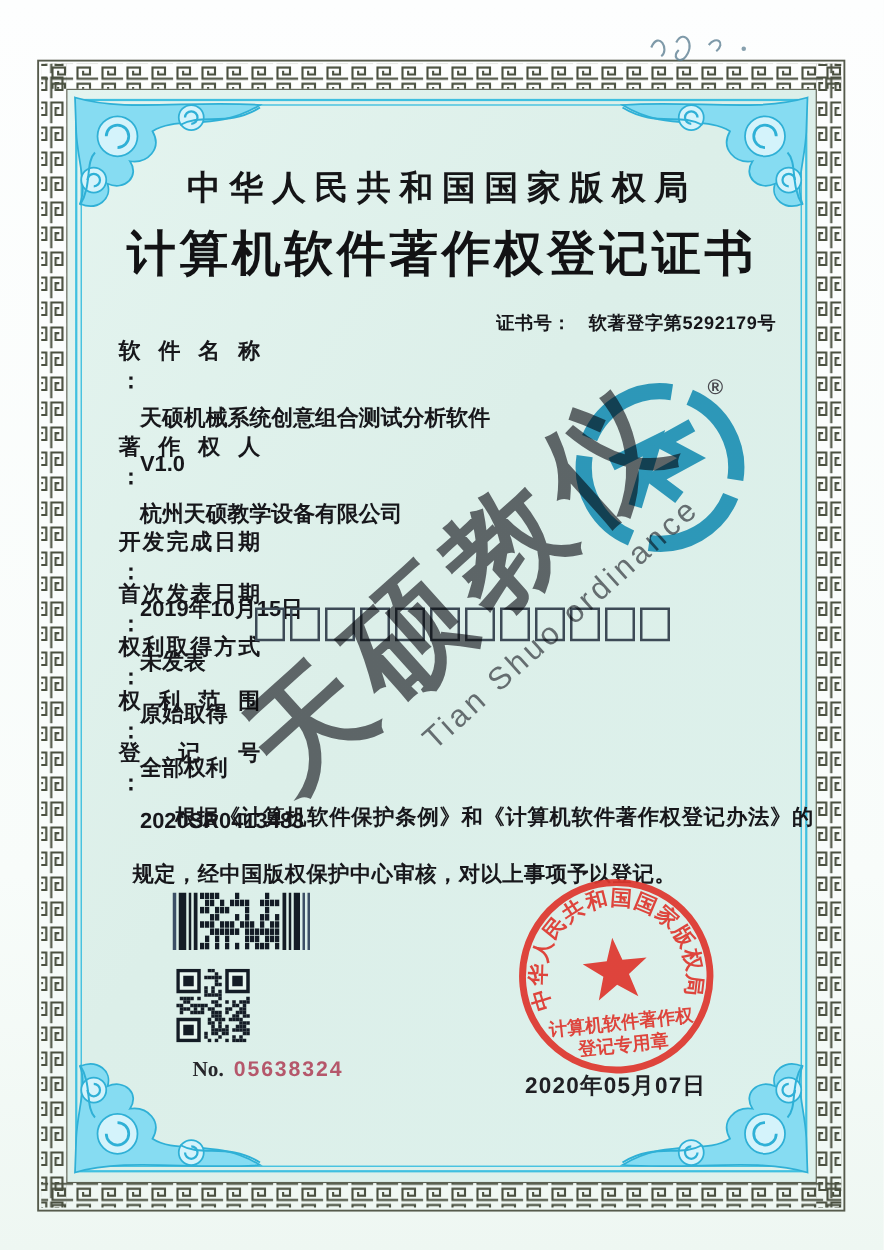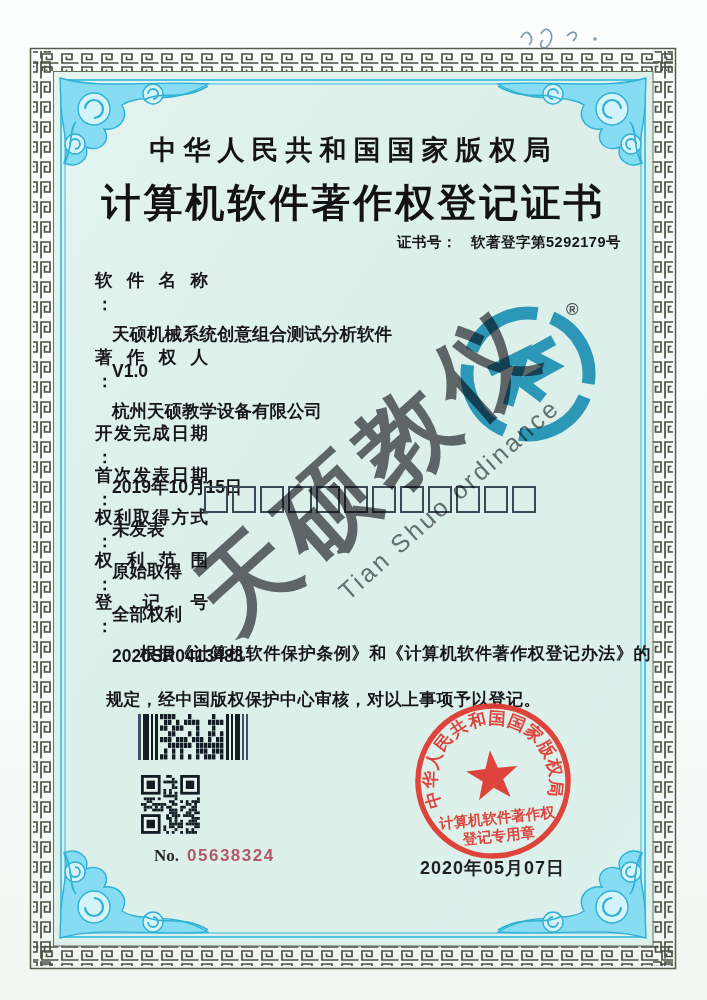--- a/index.html
+++ b/index.html
@@ -14,21 +14,21 @@
   .abs{position:absolute;}
   svg{display:block;}
 
   
   .authority{top:132px;left:0;width:707px;text-align:center;
     font-family:"Liberation Serif",serif;font-weight:bold;font-size:27px;
     letter-spacing:7px;color:#151517;}
   .cert-title{top:176px;left:0;width:707px;text-align:center;
     font-family:"Liberation Serif",serif;font-weight:bold;font-size:39px;
     letter-spacing:3px;color:#121214;}
-  .certno{top:233px;right:86px;font-size:14.5px;font-weight:bold;color:#16161a;letter-spacing:.5px;}
+  .certno{top:249px;right:86px;font-size:14.5px;font-weight:bold;color:#16161a;letter-spacing:.5px;}
   .certno .gap{display:inline-block;width:14px;}
 
   
   .field{position:absolute;left:95px;display:flex;align-items:flex-start;
     font-weight:bold;font-size:17.5px;color:#17171b;flex-direction:column;}
   .f-label{display:inline-block;width:113px;text-align:justify;text-align-last:justify;}
   .f-colon{margin-left:1px;}
   .f-value{margin-left:17px;white-space:pre-line;line-height:37px;}
   .w330{width:336px;}
 

